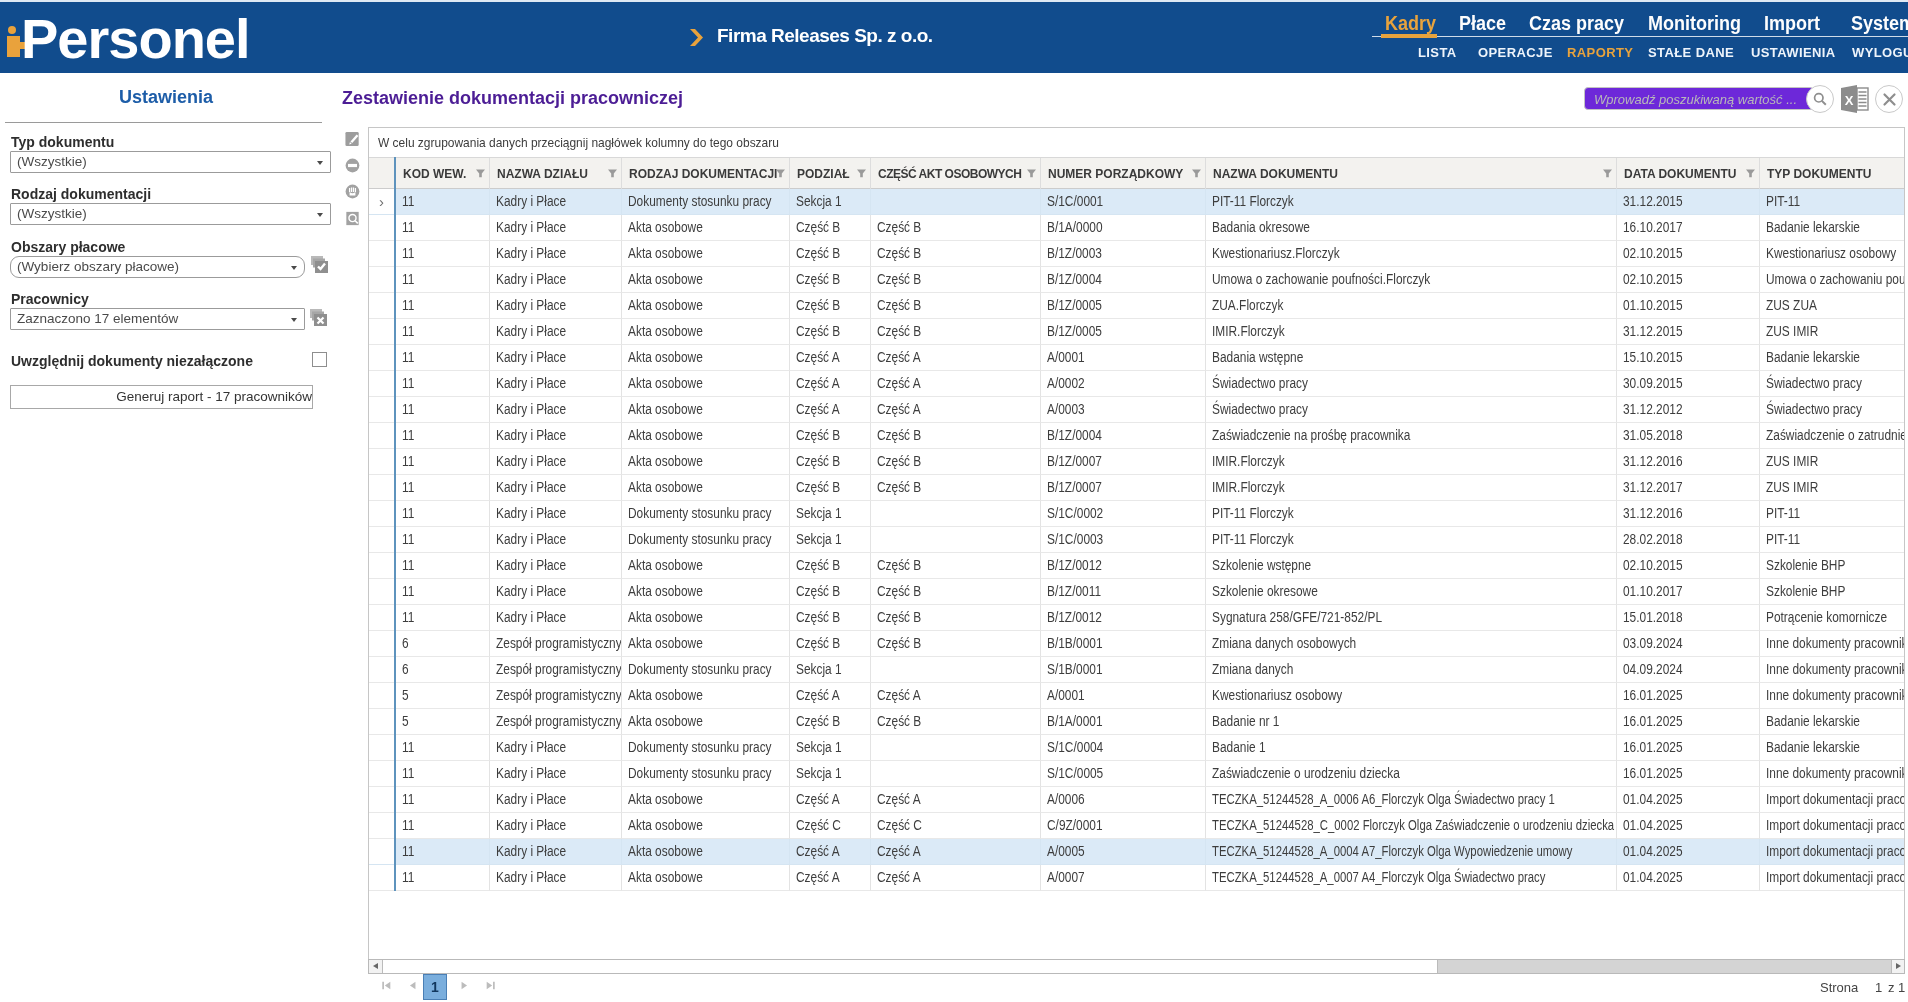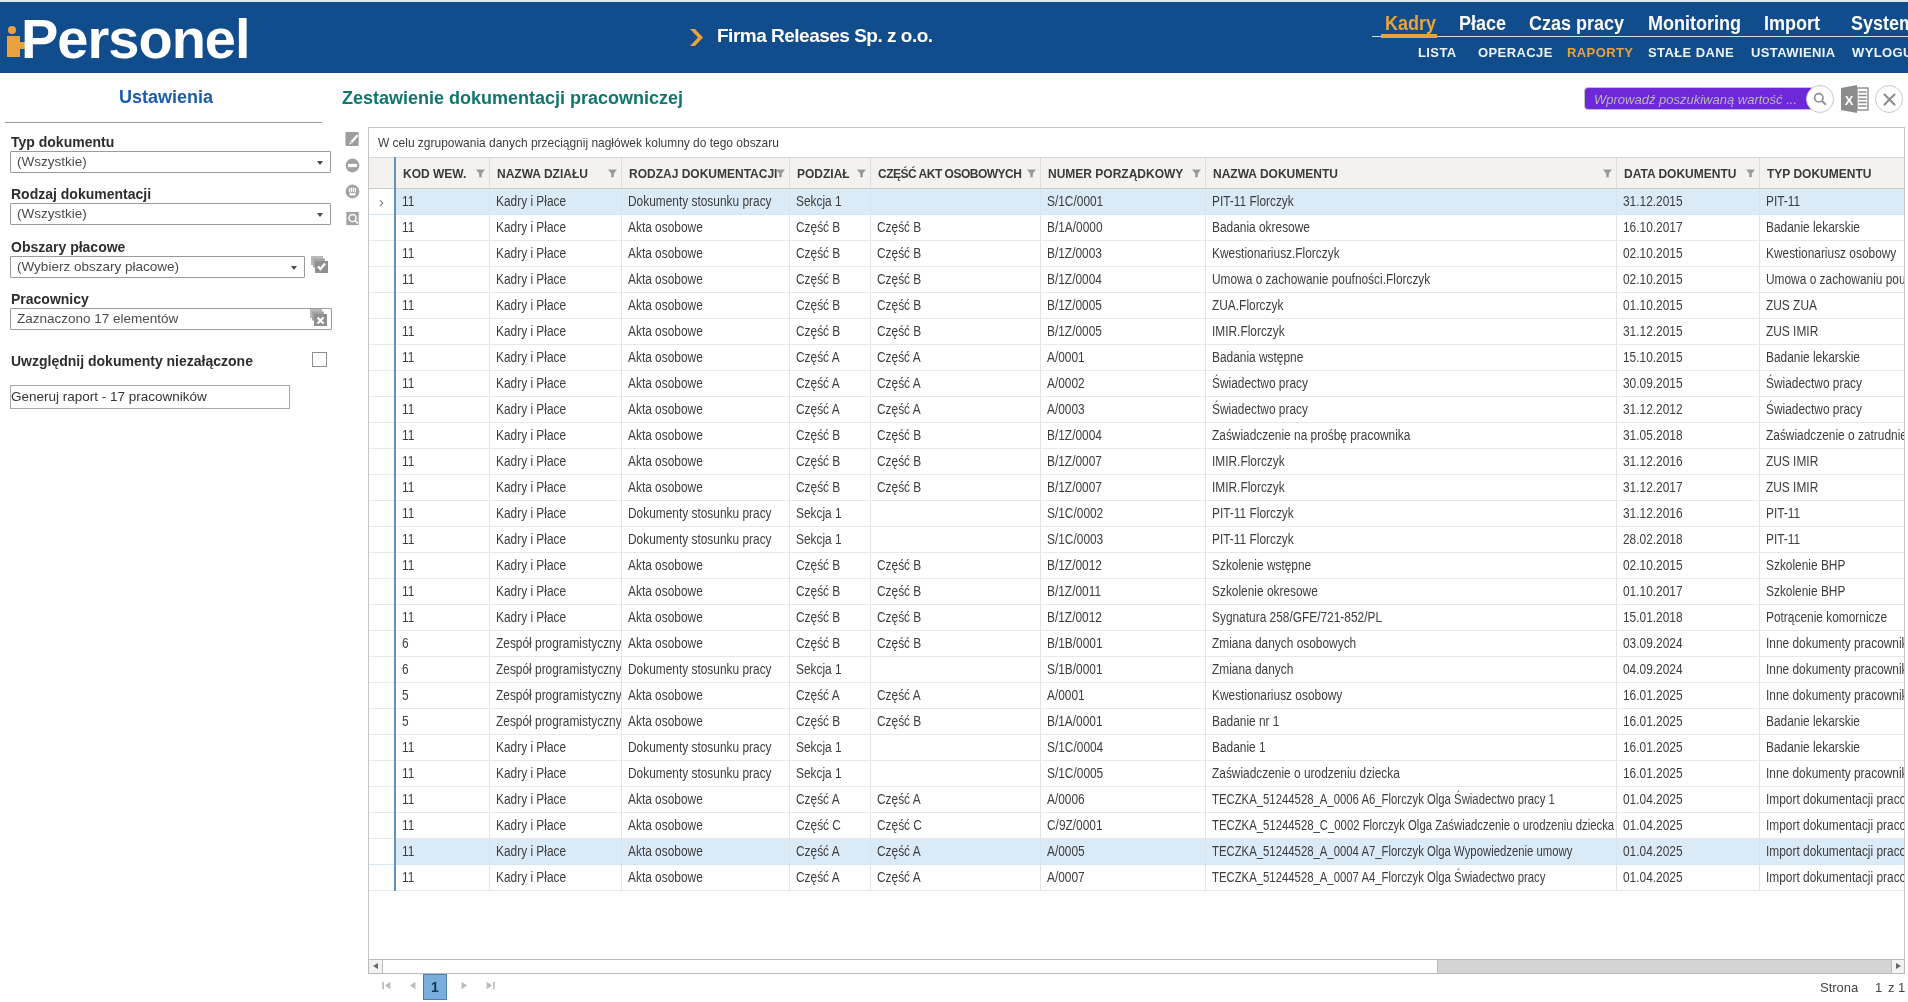--- a/index.html
+++ b/index.html
@@ -31,30 +31,30 @@
 .sn.active { color:#e8a33d; }
 
 
 #sidebar { position:absolute; left:0; top:73px; width:336px; height:929px; background:#fff; }
 #sb-title { position:absolute; left:0; top:14px; width:332px; text-align:center; color:#1d5da8; font-size:18px; font-weight:bold; }
 #sb-divider { position:absolute; left:5px; top:49px; width:317px; height:1px; background:#9a9a9a; }
 .sb-label { position:absolute; left:11px; color:#2e2e2e; font-size:14px; font-weight:bold; white-space:nowrap; }
 .sb-select { position:absolute; left:10px; height:22px; background:#fff; border:1px solid #9b9b9b; border-radius:1px; color:#4a4a4a; font-size:13.5px; line-height:20px; padding-left:6px; white-space:nowrap; }
 .sb-select .caret { position:absolute; right:7px; top:9px; width:0; height:0; border-left:3.5px solid transparent; border-right:3.5px solid transparent; border-top:4.5px solid #4a4a4a; }
 #cb { position:absolute; left:312px; top:352px; width:15px; height:15px; border:1px solid #8e8e8e; background:#fff; }
-#genbtn { position:absolute; left:10px; top:385px; width:280px; height:24px; border:1px solid #a8a8a8; background:#fff; color:#333; font-size:13.5px; text-align:left; line-height:22px; }
+#genbtn { position:absolute; left:10px; top:385px; width:303px; height:24px; border:1px solid #a8a8a8; background:#fff; color:#333; font-size:13.5px; text-align:right; line-height:22px; }
 
 
 .sheeticon { position:absolute; width:19px; height:19px; }
 
 
 .vicon { position:absolute; left:345px; width:15px; height:15px; }
 
 
-#ctitle { position:absolute; left:342px; top:88px; color:#0f766e; font-size:18px; font-weight:bold; }
+#ctitle { position:absolute; left:342px; top:88px; color:#4c1d95; font-size:18px; font-weight:bold; }
 #search { position:absolute; left:1584px; top:87px; width:230px; height:23px; border:1px solid #c3c3c3; border-radius:4px; background:#6d28d9; }
 #search .ph { position:absolute; left:9px; top:4px; font-size:13px; font-style:italic; color:#b8b8b8; white-space:nowrap; }
 #srchbtn { position:absolute; left:1806px; top:85px; width:28px; height:28px; border:1px solid #c9c9c9; border-radius:50%; background:#fff; }
 #closebtn { position:absolute; left:1875px; top:85px; width:28px; height:28px; border:1px solid #c9c9c9; border-radius:50%; background:#fff; }
 #xlicon { position:absolute; left:1840px; top:84px; width:29px; height:30px; }
 
 
 #grid { position:absolute; left:368px; top:127px; width:1537px; height:932px; border:1px solid #c6c6c6; background:#fff; }
 #groupband { position:absolute; left:0; top:0; width:1535px; height:30px; border-bottom:1px solid #d8d8d8; background:#fff; }
 #groupband .gtext { position:absolute; left:9px; top:7px; font-size:13px; color:#3c3c3c; transform:scaleX(0.92); transform-origin:0 0; white-space:nowrap; }
@@ -141,23 +141,23 @@
   </div>
 
   <div id="sidebar">
     <div id="sb-title">Ustawienia</div>
     <div id="sb-divider"></div>
     <div class="sb-label" style="top:61px;">Typ dokumentu</div>
     <div class="sb-select" style="top:78px; width:321px;">(Wszystkie)<span class="caret"></span></div>
     <div class="sb-label" style="top:113px;">Rodzaj dokumentacji</div>
     <div class="sb-select" style="top:130px; width:321px;">(Wszystkie)<span class="caret"></span></div>
     <div class="sb-label" style="top:166px;">Obszary płacowe</div>
-    <div class="sb-select" style="top:183px; width:295px;">(Wybierz obszary płacowe)<span class="caret"></span></div>
+    <div class="sb-select" style="top:183px; width:295px;border-radius:9px;">(Wybierz obszary płacowe)<span class="caret"></span></div>
     <div class="sb-label" style="top:218px;">Pracownicy</div>
-    <div class="sb-select" style="top:235px; width:322px;">Zaznaczono 17 elementów<span class="caret"></span></div>
+    <div class="sb-select" style="top:235px; width:295px;">Zaznaczono 17 elementów<span class="caret"></span></div>
     <div class="sb-label" style="top:280px;">Uwzględnij dokumenty niezałączone</div>
   </div>
   <div id="cb"></div>
   <div id="genbtn">Generuj raport - 17 pracowników</div>
 
   <svg class="sheeticon" style="left:310px; top:255px;" viewBox="0 0 19 19">
     <rect x="1" y="1" width="12" height="9" fill="#b9b9b9"></rect>
     <rect x="3" y="3.5" width="12" height="9" fill="#a6a6a6"></rect>
     <rect x="5" y="6" width="13" height="12" fill="#8f8f8f"></rect>
     <path d="M8 11.5 L10.5 14 L15 8.5" stroke="#fff" stroke-width="2.4" fill="none"></path>

